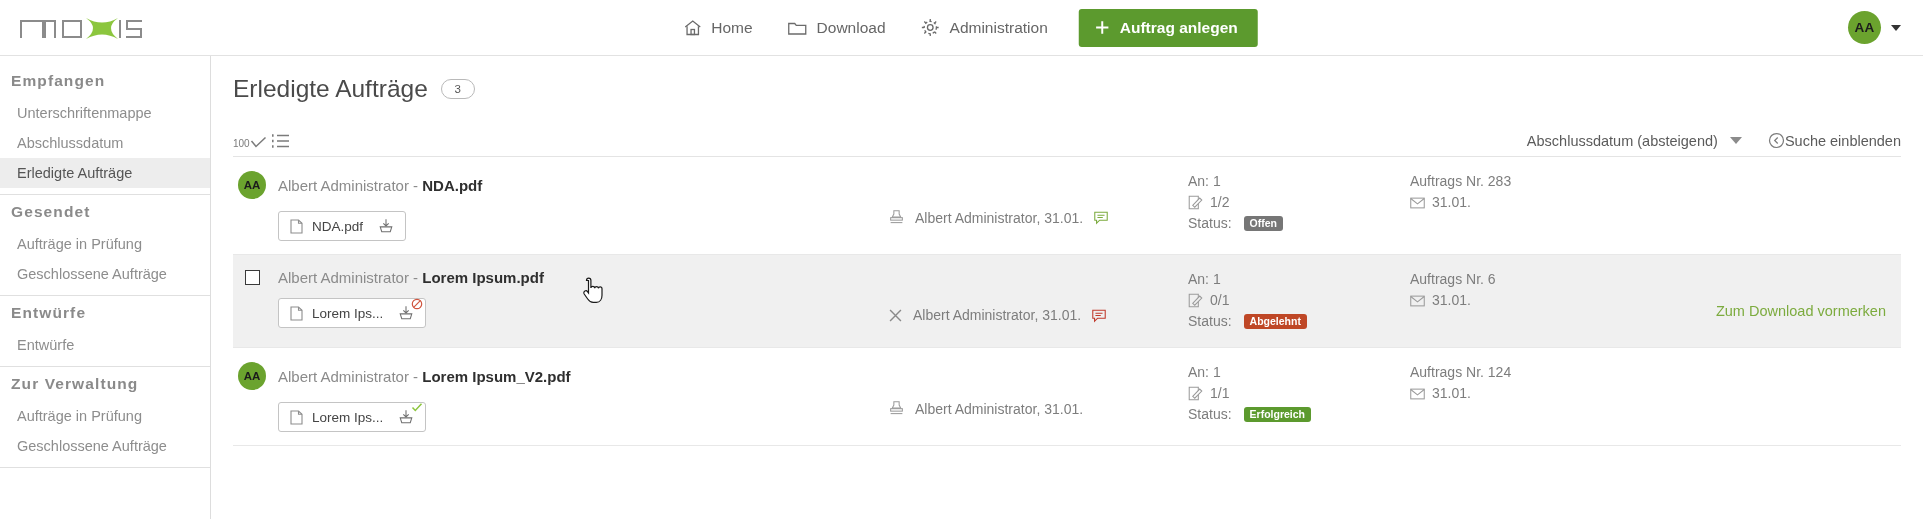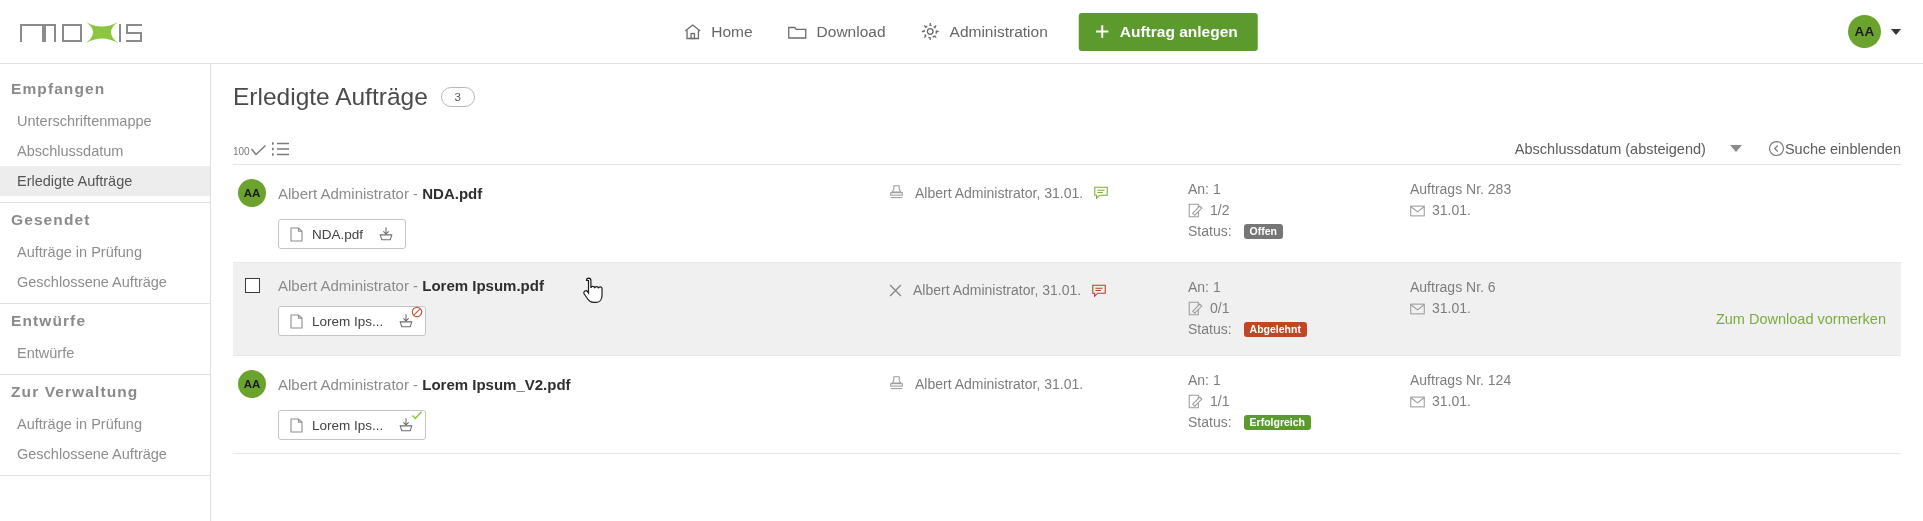--- a/index.html
+++ b/index.html
@@ -8,21 +8,21 @@
     width: 1923px; height: 521px;
     overflow: hidden;
     background: #ffffff;
     font-family: "Liberation Sans", sans-serif;
     -webkit-font-smoothing: antialiased;
   }
 
   
   .topbar {
     position: relative;
-    height: 64px;
+    height: 56px;
     background: #ffffff;
     border-bottom: 1px solid #e2e2e2;
     display: flex;
     align-items: center;
   }
   .logo-wrap {
     width: 262px;
     padding-left: 18px;
     display: flex;
     align-items: center;
@@ -188,21 +188,21 @@
   .select-all .num {
     font-size: 10px;
     color: #7b7b7b;
     line-height: 9px;
     margin-bottom: -1px;
   }
   .toolbar-right { display: flex; align-items: center; gap: 26px; }
   .sort-ctl {
     display: flex;
     align-items: center;
-    gap: 24px;
+    gap: 12px;
     font-size: 14.5px;
     color: #5b5b5b;
     cursor: pointer;
   }
   .chev {
     width: 0; height: 0;
     border-left: 6px solid transparent;
     border-right: 6px solid transparent;
     border-top: 7px solid #8b8b8b;
   }
@@ -285,20 +285,21 @@
   }
 
   .col-sign {
     flex: 0 0 300px;
     display: flex;
     align-items: center;
     gap: 10px;
     font-size: 14px;
     color: #7d7d7d;
     padding-top: 5px;
+    margin-top: 33px;
   }
   .col-stat {
     flex: 0 0 218px;
     font-size: 14px;
     color: #7d7d7d;
     line-height: 21px;
   }
   .stat-line { display: flex; align-items: center; gap: 7px; }
   .badge {
     display: inline-flex;

